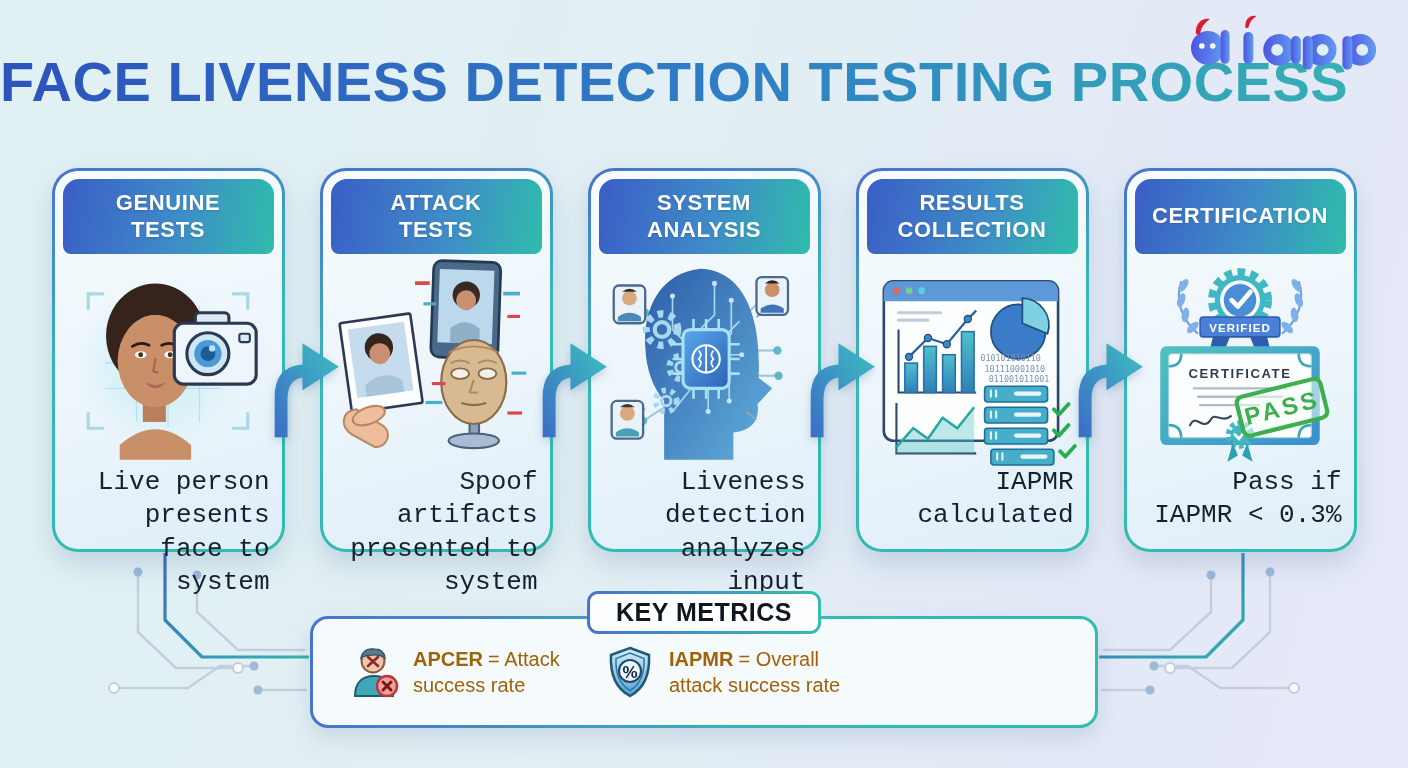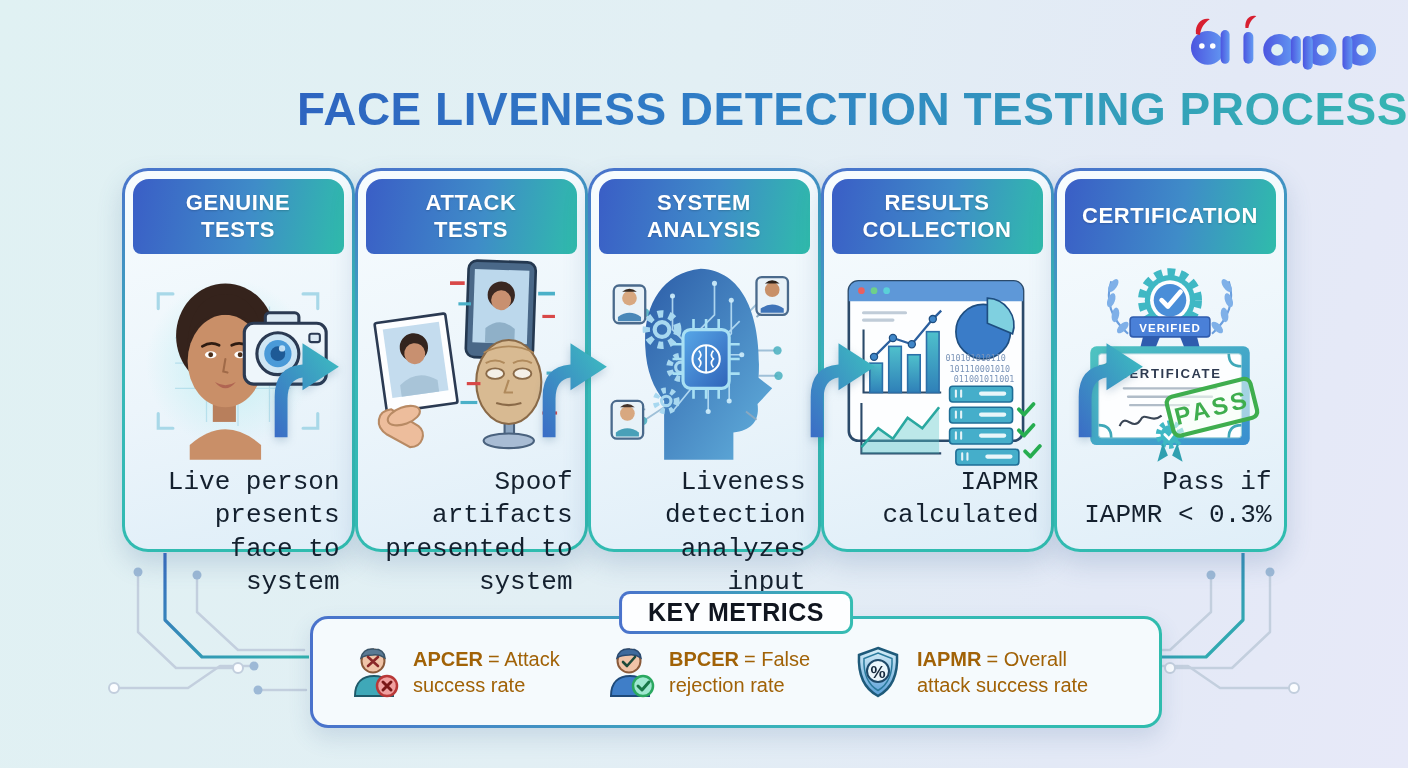--- a/index.html
+++ b/index.html
@@ -3,31 +3,30 @@
 <meta charset="utf-8">
 <style>
   html,body{margin:0;padding:0;}
   .stage{
     position:relative;width:1408px;height:768px;overflow:hidden;
     font-family:"Liberation Sans",sans-serif;
     background:linear-gradient(105deg,#e0f1f3 0%,#e2eff4 45%,#e3e9f6 78%,#e7e9f8 100%);
   }
   
   .page-title{
-    position:absolute;top:54px;left:0;right:0;text-align:right;
-    font-size:46px;font-weight:bold;letter-spacing:.5px;line-height:1;
+    position:absolute;top:54px;left:0;right:0;text-align:left;
+    font-size:56px;font-weight:bold;letter-spacing:.5px;line-height:1;
     background:linear-gradient(90deg,#2d53bc 0%,#2f7ec6 52%,#36b5b2 100%);
     -webkit-background-clip:text;background-clip:text;color:transparent;
     white-space:nowrap;
-    margin-top:32px;
   }
   
   .logo{position:absolute;top:10px;right:22px;width:198px;height:60px;}
   
-  .cards{position:absolute;top:168px;left:0;width:1408px;display:flex;justify-content:center;z-index:2;}
+  .cards{position:absolute;top:168px;left:0;width:1408px;display:flex;justify-content:center;gap:35px;z-index:2;}
   .card{
     width:233px;height:384px;border-radius:26px;padding:3px;box-sizing:border-box;
     background:linear-gradient(160deg,#4a72cc 0%,#37b8b8 45%,#2fbcae 100%);
     box-shadow:0 12px 26px rgba(60,100,150,.20);
   }
   .card-inner{
     width:100%;height:100%;border-radius:23px;box-sizing:border-box;
     background:linear-gradient(165deg,#f7fcfe 0%,#ecf5fb 55%,#dfeef8 100%);
     display:flex;flex-direction:column;padding:8px;
   }
@@ -41,21 +40,21 @@
   .art{flex:1 1 auto;display:flex;align-items:flex-start;justify-content:center;}
   .caption{
     flex:0 0 auto;padding:0 4px 20px 4px;text-align:right;
     font-size:26px;line-height:1.28;color:#14202e;font-weight:500;font-family:Liberation Mono, monospace;
   }
   
   .arrow{position:absolute;top:330px;width:77px;height:112px;z-index:3;filter:drop-shadow(0 3px 4px rgba(40,90,130,.25));}
   .arrow.a1{left:264px;} .arrow.a2{left:532px;} .arrow.a3{left:800px;} .arrow.a4{left:1068px;}
   
   .metrics{
-    position:absolute;left:310px;top:616px;width:852px;height:112px;z-index:2;
+    position:absolute;left:310px;top:616px;width:788px;height:112px;z-index:2;
     border-radius:18px;padding:3px;box-sizing:border-box;
     background:linear-gradient(90deg,#4a72cc 0%,#37b8b8 60%,#2fbcae 100%);
     box-shadow:0 10px 22px rgba(60,100,150,.16);
   }
   .metrics-inner{
     width:100%;height:100%;border-radius:15px;background:#f5fafd;
     display:flex;align-items:center;padding:0 20px 0 34px;box-sizing:border-box;gap:10px;
   }
   .metrics-label{
     position:absolute;left:50%;top:-25px;transform:translateX(-50%);
@@ -527,34 +526,20 @@
           <path d="M21 13 l10 9 M31 13 l-10 9" stroke="#8a2828" stroke-width="2.6" stroke-linecap="round"></path>
           <circle cx="40" cy="42" r="10" fill="#f0a0a0" stroke="#b83838" stroke-width="2.5"></circle>
           <path d="M36 38 l8 8 M44 38 l-8 8" stroke="#7a1818" stroke-width="3" stroke-linecap="round"></path>
         </svg>
         <div class="metric-text">
           <div><b>APCER</b><span class="rest">= Attack</span></div>
           <div>success rate</div>
         </div>
       </div>
 
-      <div class="metric m2">
-        <svg class="metric-icon" viewBox="0 0 54 56">
-          <path d="M8 52 C8 38 16 32 27 32 C38 32 46 38 46 52 Z" fill="#3f7ec8" stroke="#1e4a7a" stroke-width="2"></path>
-          <circle cx="26" cy="17" r="11.5" fill="#f0c4a8" stroke="#8a5a3a" stroke-width="2"></circle>
-          <path d="M14 14 Q16 4 27 5 Q37 5 38 14 Q32 10 26 11 Q18 11 14 14 Z" fill="#3f6a9c" stroke="#2a4a70" stroke-width="1.5"></path>
-          <path d="M20 18 l4 4 l8 -9" stroke="#1e4a3a" stroke-width="2.6" fill="none" stroke-linecap="round" stroke-linejoin="round"></path>
-          <circle cx="40" cy="42" r="10" fill="#9fe8d0" stroke="#2aa860" stroke-width="2.5"></circle>
-          <path d="M35 42 l4 4 l7 -8" stroke="#187848" stroke-width="3" fill="none" stroke-linecap="round" stroke-linejoin="round"></path>
-        </svg>
-        <div class="metric-text">
-          <div><b>BPCER</b><span class="rest">= False</span></div>
-          <div>rejection rate</div>
-        </div>
-      </div>
 
       <div class="metric m3">
         <svg class="metric-icon" viewBox="0 0 54 56">
           <path d="M27 4 L46 11 C47 30 42 44 27 52 C12 44 7 30 8 11 Z" fill="url(#gradShield)" stroke="#1e5a7a" stroke-width="2.5"></path>
           <path d="M27 9 L41 14.5 C41.7 29 38 40 27 46.5 C16 40 12.3 29 13 14.5 Z" fill="none" stroke="#2a7a9c" stroke-width="1.5"></path>
           <circle cx="27" cy="27" r="11" fill="#eaf6fc" stroke="#1e4a6a" stroke-width="2"></circle>
           <text x="27" y="34" text-anchor="middle" font-size="17" font-weight="bold" fill="#14283c">%</text>
         </svg>
         <div class="metric-text">
           <div><b>IAPMR</b><span class="rest">= Overall</span></div>

